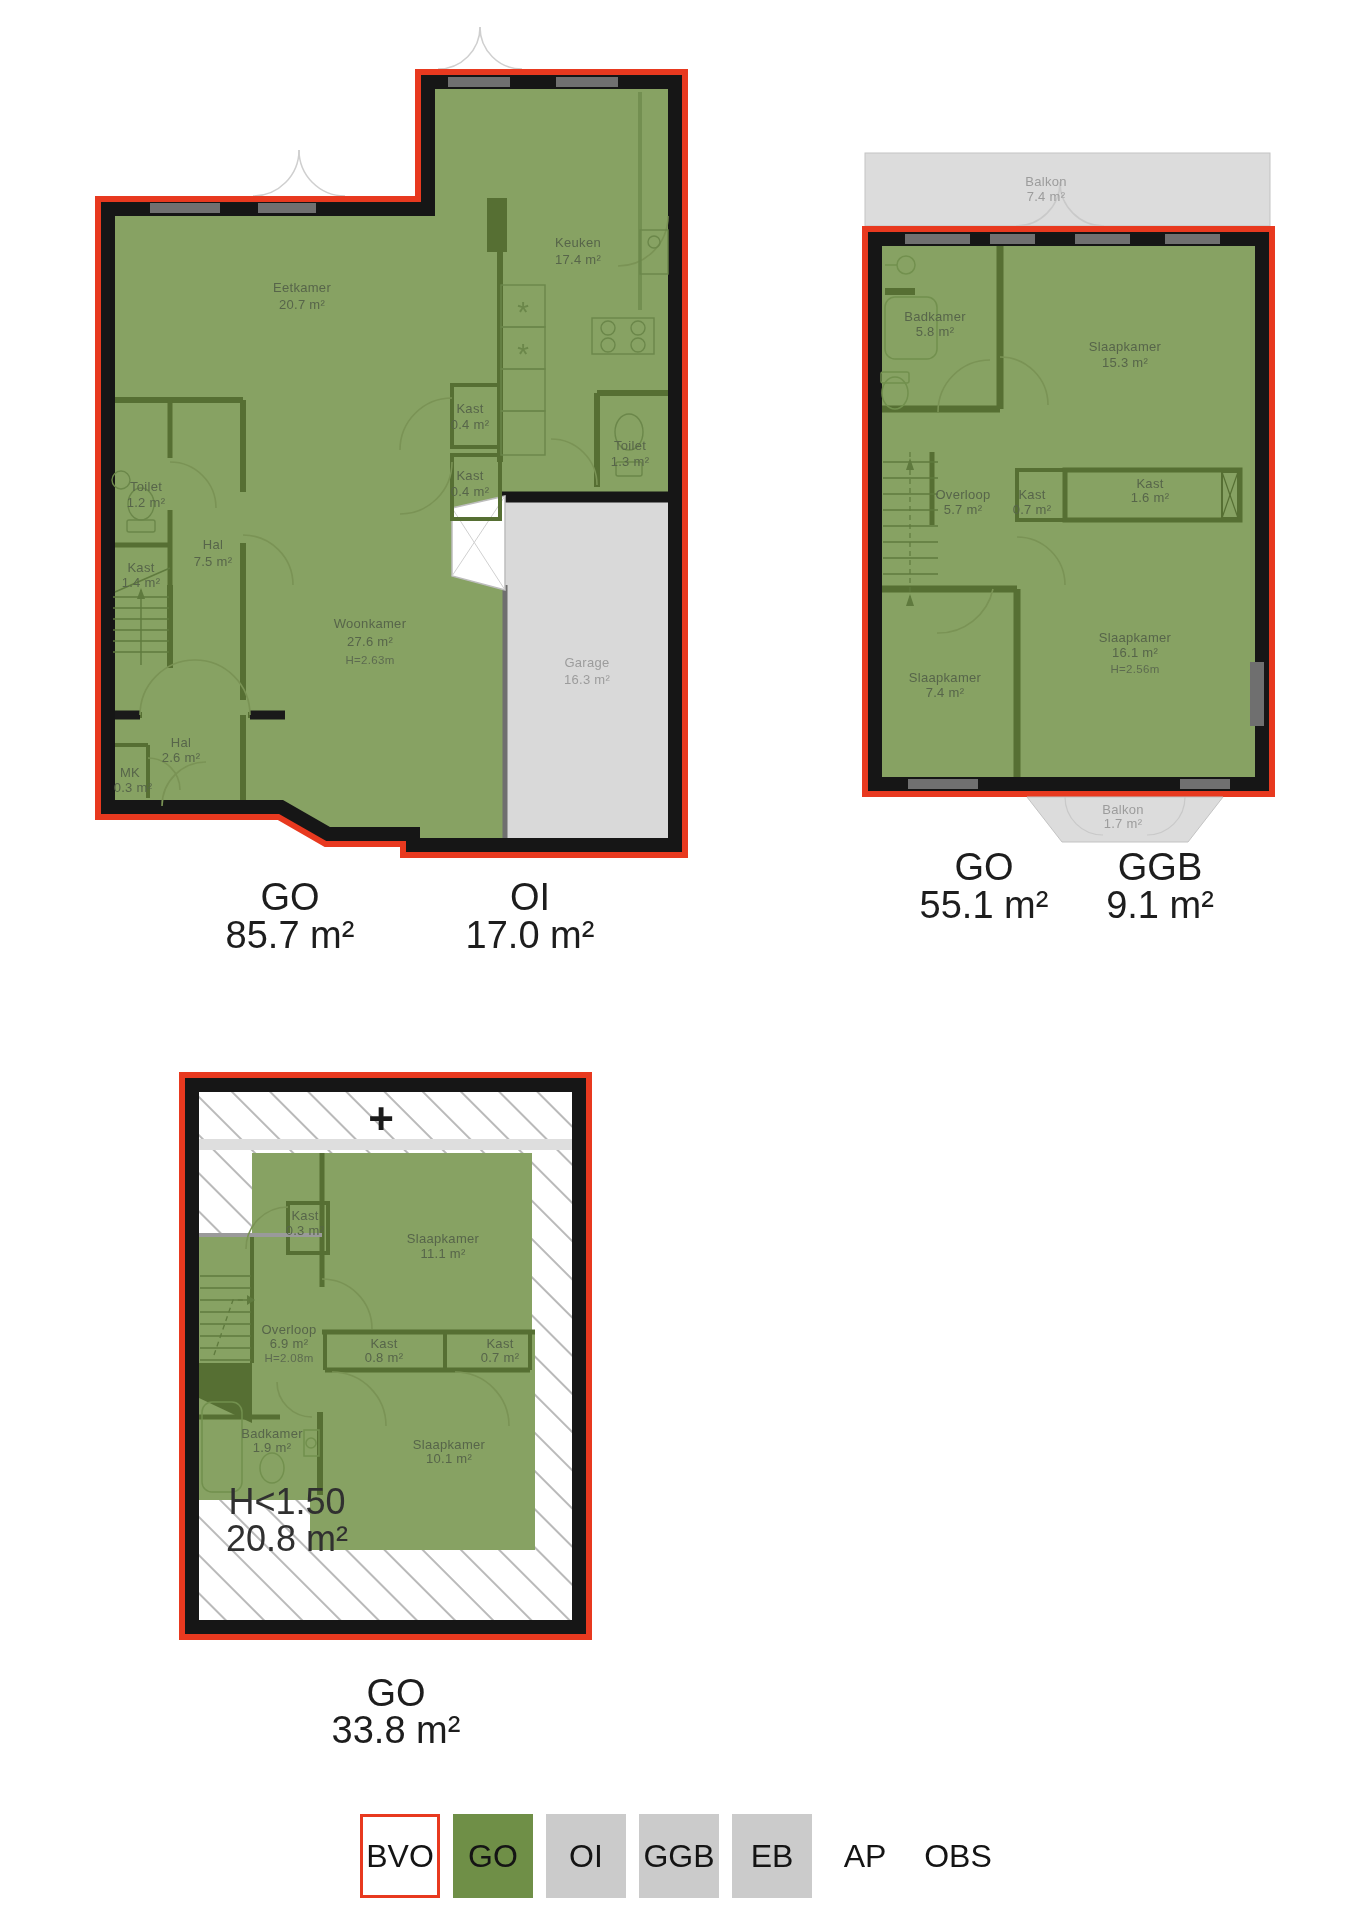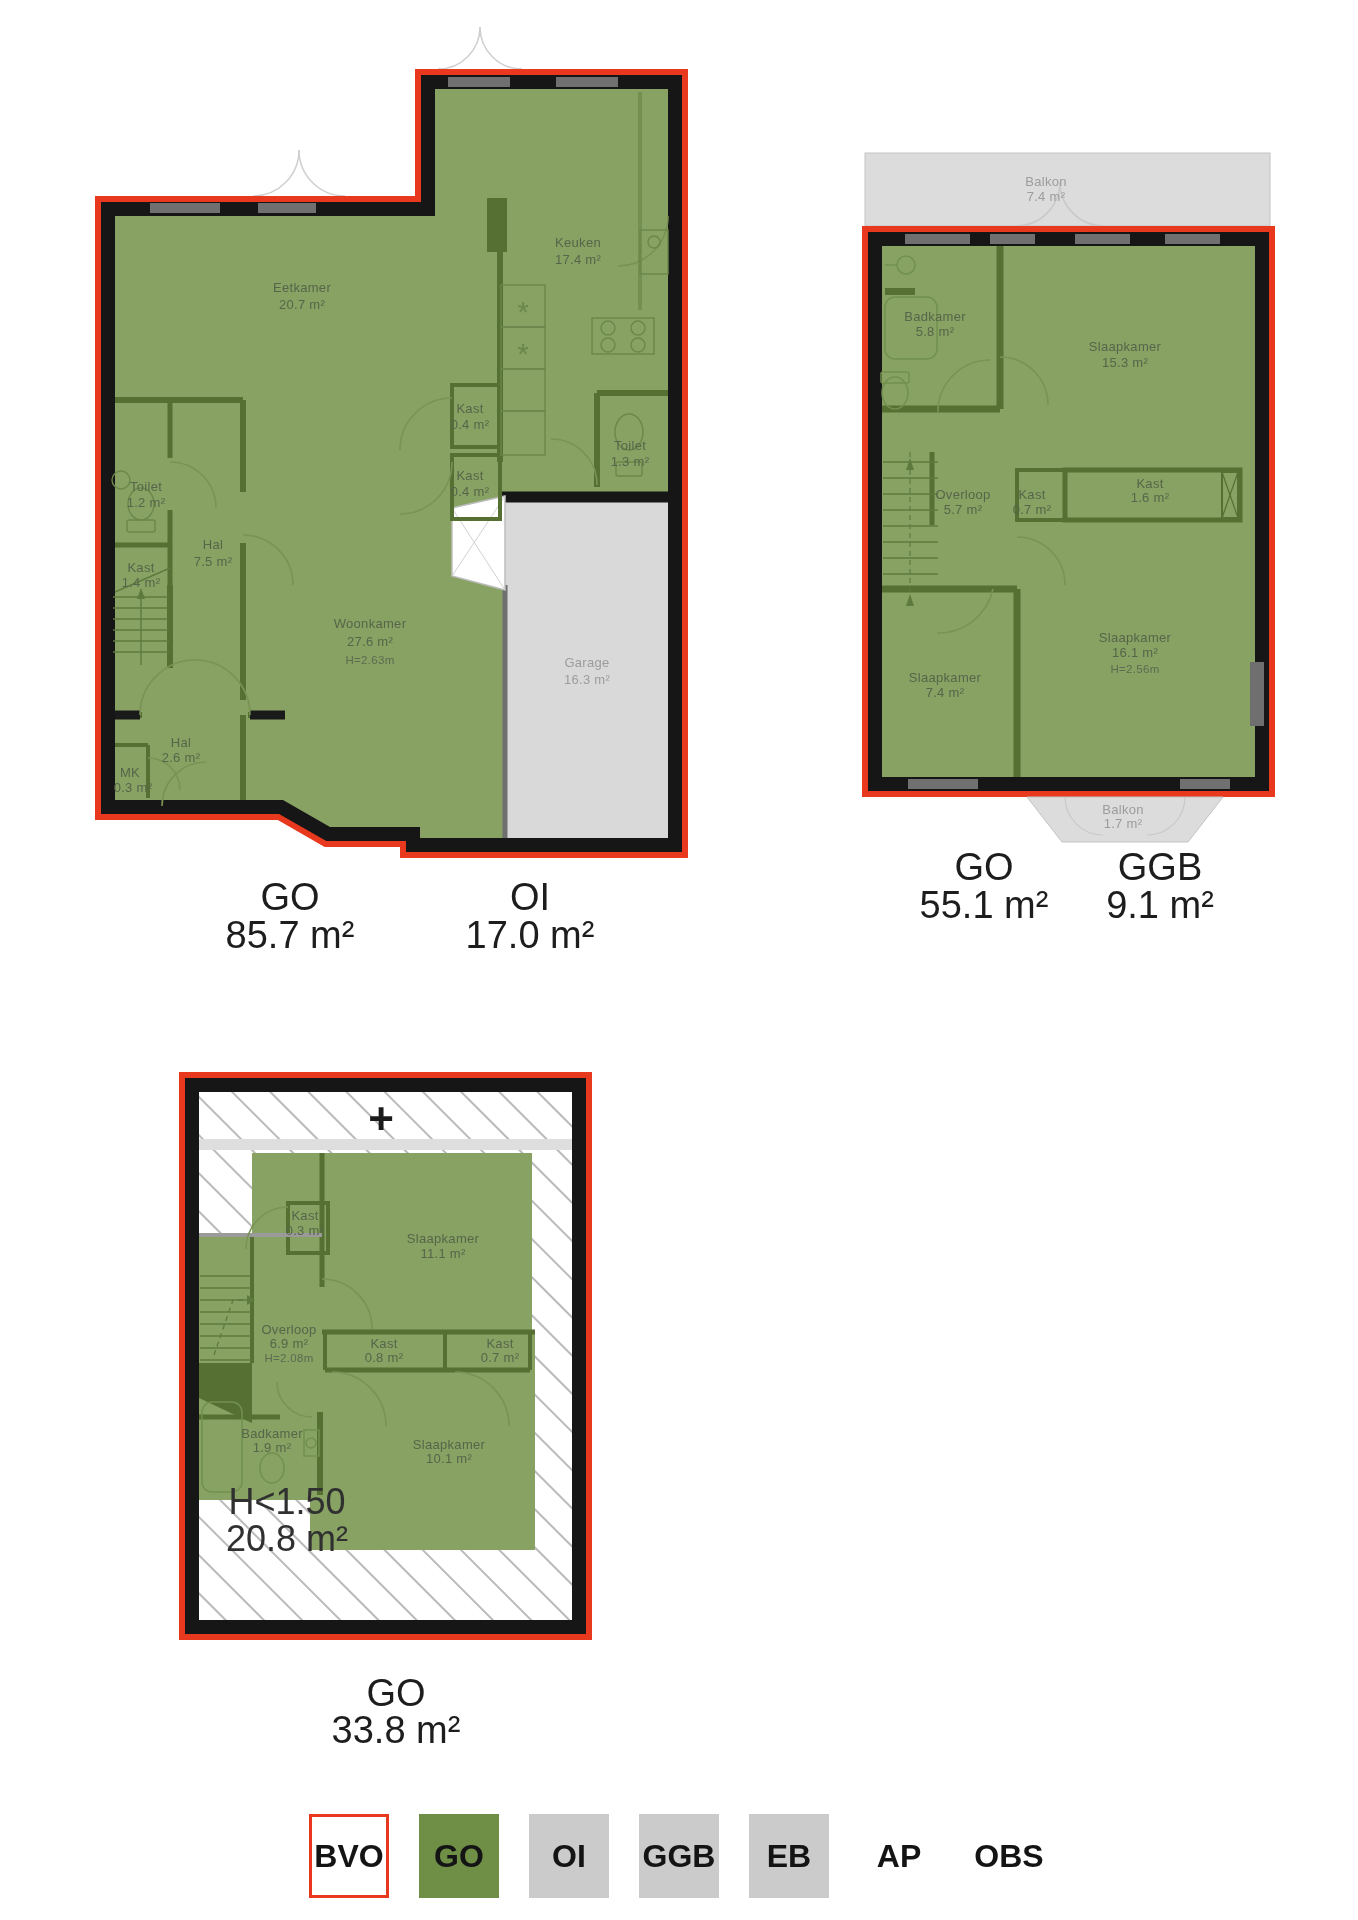--- a/index.html
+++ b/index.html
@@ -6,21 +6,21 @@
   .sheet{position:relative;width:1358px;height:1920px;background:#fff;font-family:"Liberation Sans",sans-serif;overflow:hidden;}
   .sheet svg{position:absolute;left:0;top:0;}
   
   .rm{font-family:"Liberation Sans",sans-serif;font-size:13px;fill:#57654a;text-anchor:middle;letter-spacing:.3px;}
   .rmh{font-size:11.5px;fill:#5d6b50;}
   .rmg{fill:#9c9c9c;}
   .big{font-family:"Liberation Sans",sans-serif;font-size:38px;fill:#1d1d1d;text-anchor:middle;}
   .low{font-family:"Liberation Sans",sans-serif;font-size:36px;fill:#303030;text-anchor:middle;}
   .plus{font-family:"Liberation Sans",sans-serif;font-size:44px;font-weight:600;fill:#1b1b1b;text-anchor:middle;}
   
-  .legend{position:absolute;left:0;right:0;top:1814px;display:flex;justify-content:center;align-items:center;gap:30px;font-weight:bold;}
+  .legend{position:absolute;left:0;right:0;top:1814px;display:flex;justify-content:center;align-items:center;gap:13px;}
   .lg{width:80px;height:84px;display:flex;align-items:center;justify-content:center;font-size:32px;color:#141414;box-sizing:border-box;}
   .lg-bvo{background:#ffffff;border:3px solid #e8391f;}
   .lg-go{background:#6f8f47;}
   .lg-gray{background:#cbcbcb;}
   .lg-plain{background:transparent;}
 </style>
 </head>
 <body>
 
 <div class="sheet">

